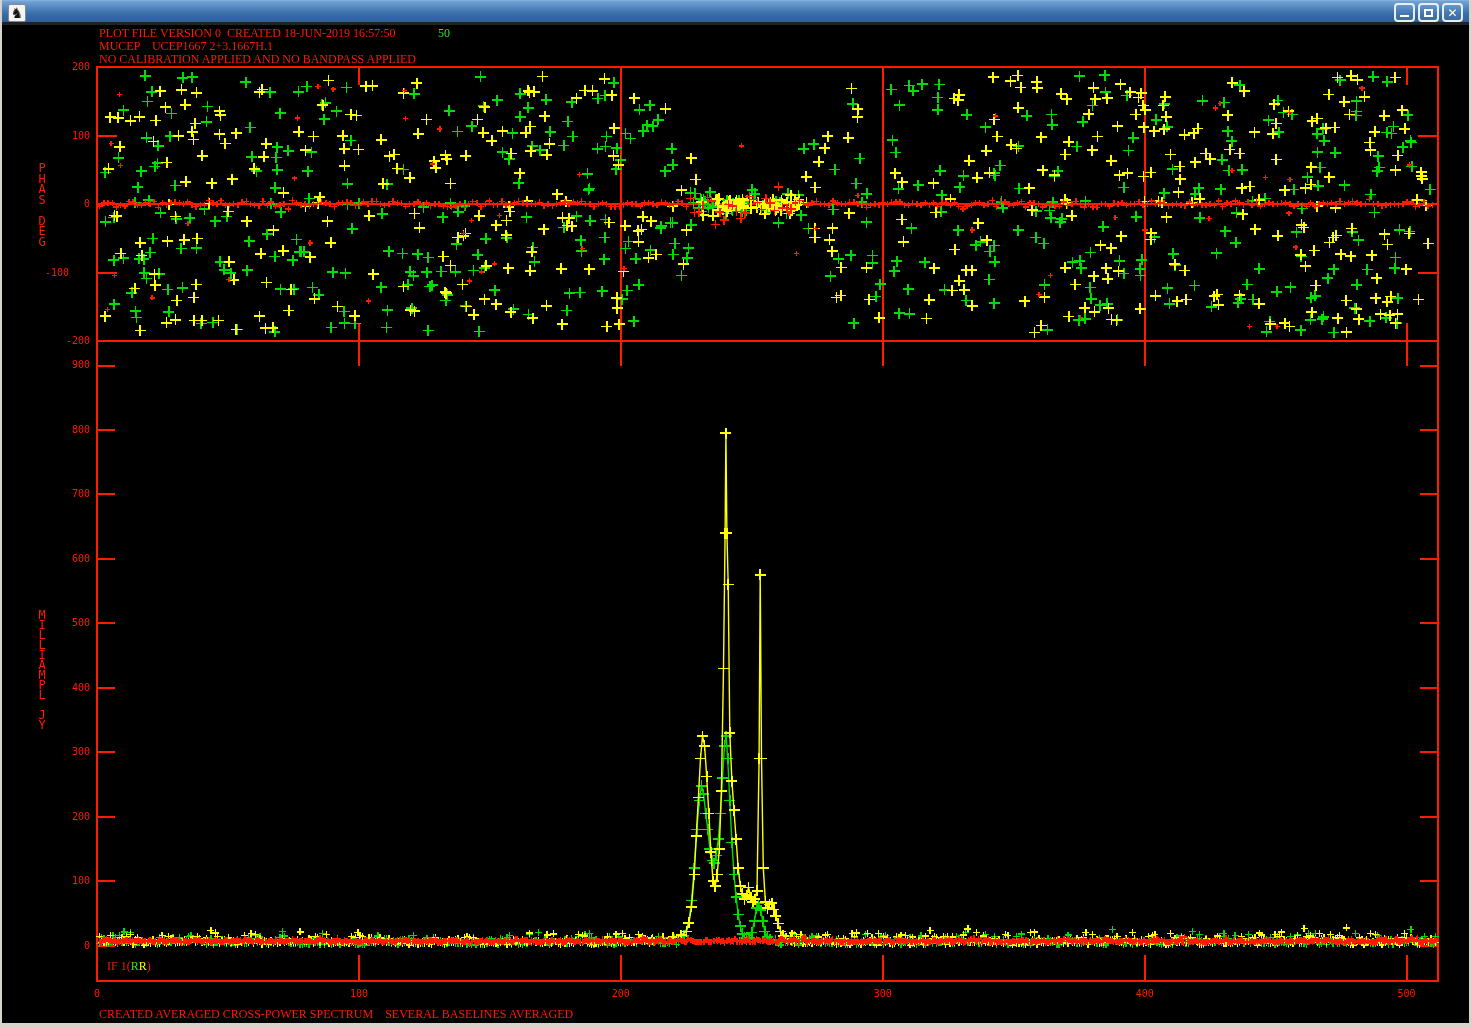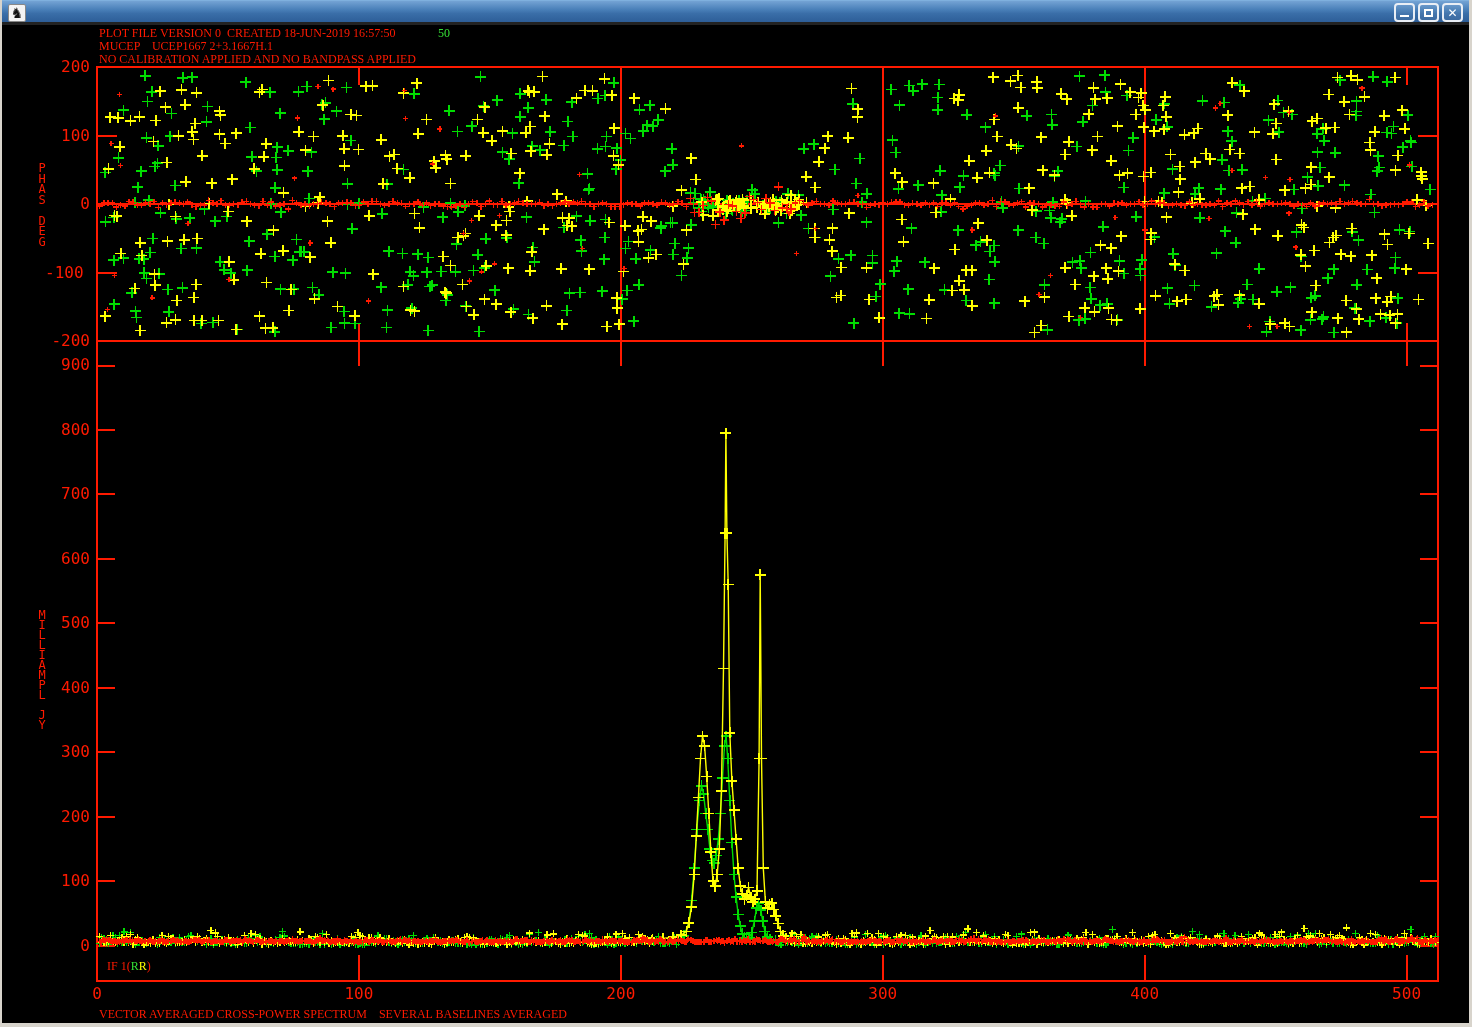--- a/index.html
+++ b/index.html
@@ -28,21 +28,21 @@
   .wbtn{
     width:21px;height:19px;border:2px solid #e9eef5;border-radius:4px;
     display:flex;align-items:center;justify-content:center;color:#fff;
     background:rgba(255,255,255,0.06);cursor:default;
   }
   .wbtn .bar{width:9px;height:2px;background:#fff;margin-top:6px;}
   .wbtn .box{width:9px;height:8px;border:2px solid #fff;}
   .wbtn.close{font-size:12px;font-weight:bold;font-family:"DejaVu Sans",sans-serif;}
   .rtxt{position:absolute;color:#ff1a00;font-size:12px;line-height:13px;white-space:pre;font-family:Liberation Serif, serif;}
   .vstack{position:absolute;color:#ff1a00;font-size:12px;white-space:pre;text-align:center;width:14px;}
-  .tick-label{position:absolute;color:#ff1a00;font-size:16px;line-height:12px;white-space:pre;}
+  .tick-label{position:absolute;color:#ff1a00;font-size:10px;line-height:12px;white-space:pre;}
   .overlayg{position:absolute;color:#35e035;font-size:12px;white-space:pre;}
   svg.plot{position:absolute;left:0;top:0;}
 </style>
 </head>
 <body>
 
 <div class="screen">
 
   <div class="titlebar">
     <div class="app-icon">♞</div>
@@ -95,21 +95,21 @@
 M
 P
 L
  
 J
 Y</div>
 
   <div class="rtxt" style="left:105px;top:960px;" id="iflabel">IF 1(<span style="color: rgb(53, 224, 53);">R</span><span style="color: rgb(255, 255, 0);">R</span>)</div>
 
   <div class="rtxt" style="left:703px;top:1047px;width:120px;text-align:center;">CHANNELS</div>
-  <div class="rtxt" style="left:97px;top:1008px;">VECTOR AVERAGED CROSS-POWER SPECTRUM    SEVERAL BASELINES AVERAGED</div>
+  <div class="rtxt" style="left:97px;top:1008px;">CREATED AVERAGED CROSS-POWER SPECTRUM    SEVERAL BASELINES AVERAGED</div>
 
 <div class="tick-label" style="left: 46px; top: 61px; width: 42px; text-align: right;">200</div>
     <div class="tick-label" style="left: 46px; top: 129.5px; width: 42px; text-align: right;">100</div>
     <div class="tick-label" style="left: 46px; top: 198px; width: 42px; text-align: right;">0</div>
     <div class="tick-label" style="left: 43px; top: 266.5px; width: 42px; text-align: left;">-100</div>
     <div class="tick-label" style="left: 46px; top: 335px; width: 42px; text-align: right;">-200</div>
     <div class="tick-label" style="left: 46px; top: 359.45px; width: 42px; text-align: right;">900</div>
     <div class="tick-label" style="left: 46px; top: 423.9px; width: 42px; text-align: right;">800</div>
     <div class="tick-label" style="left: 46px; top: 488.35px; width: 42px; text-align: right;">700</div>
     <div class="tick-label" style="left: 46px; top: 552.8px; width: 42px; text-align: right;">600</div>

